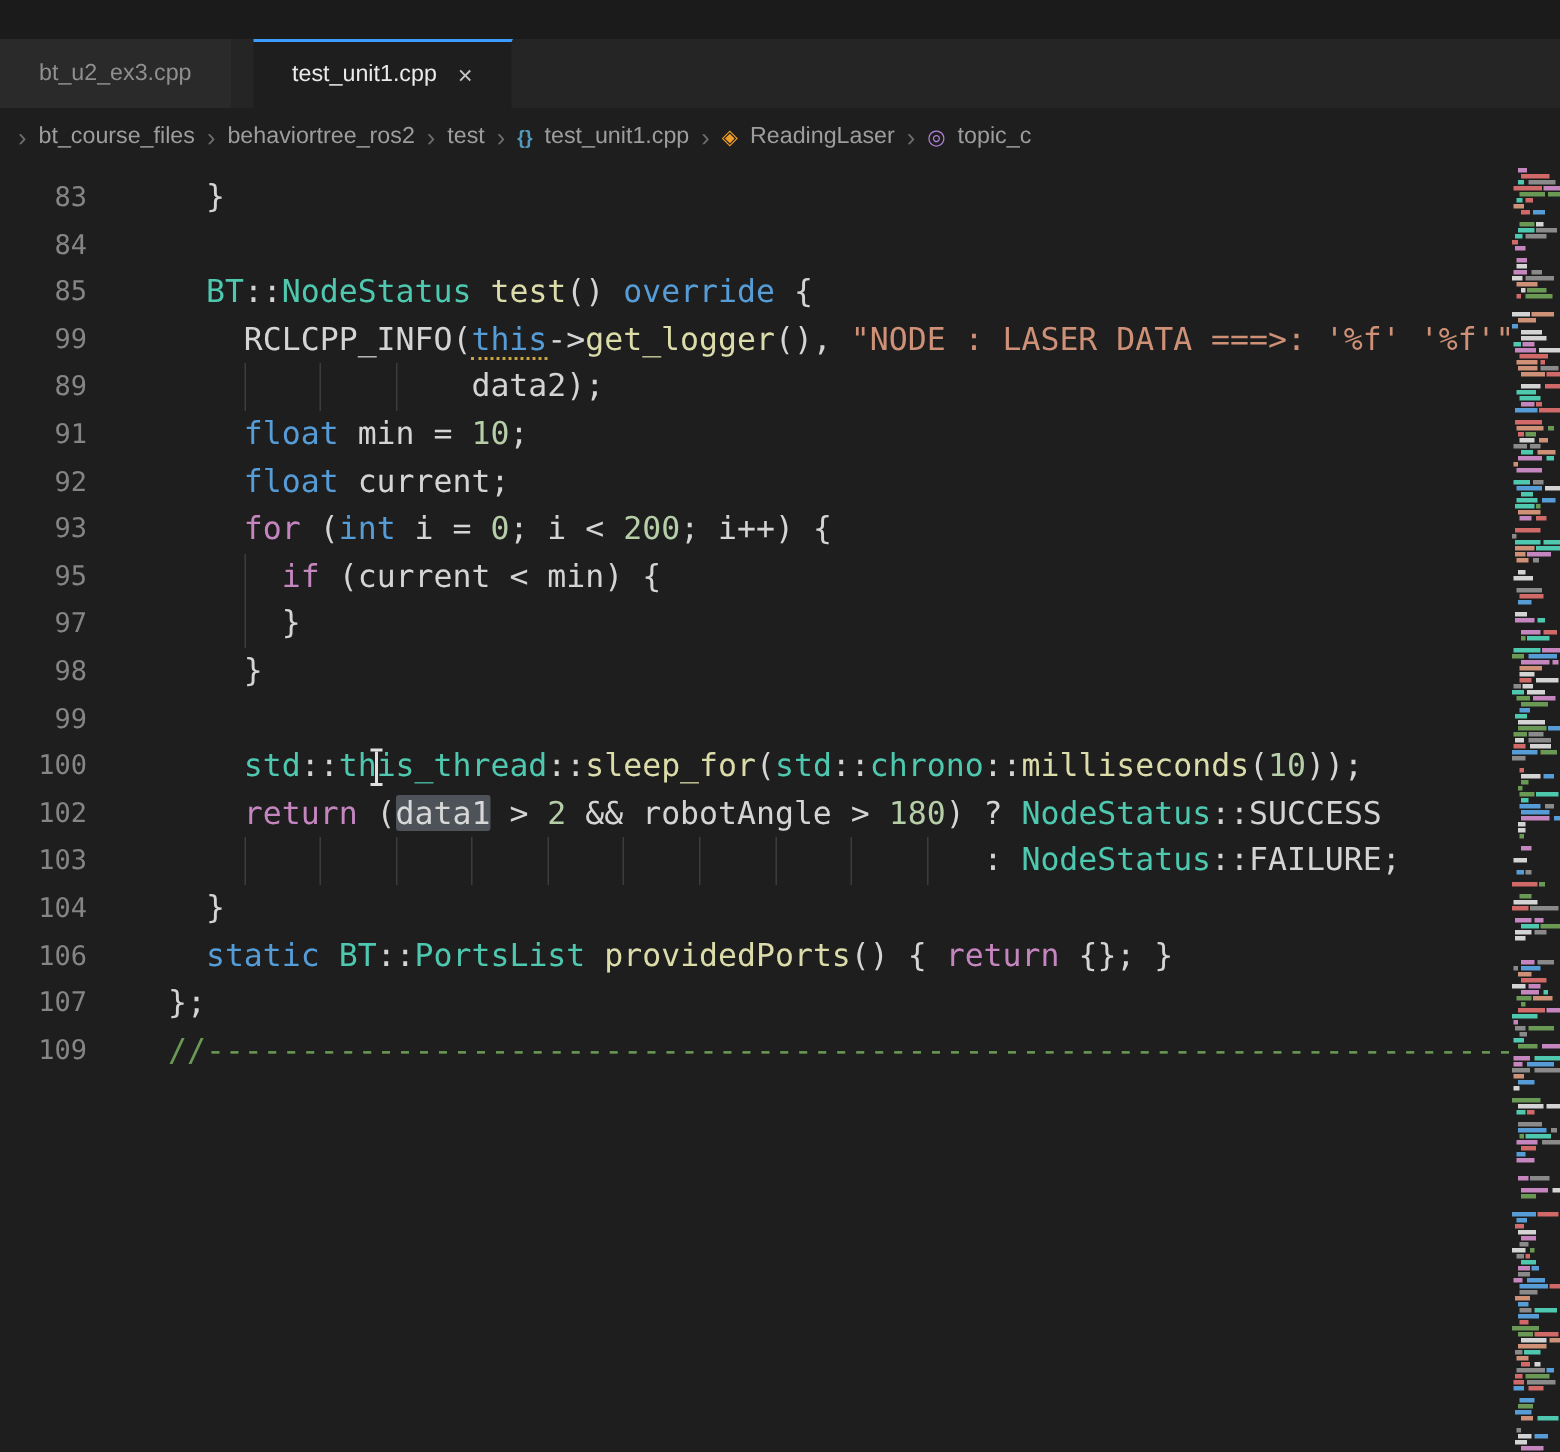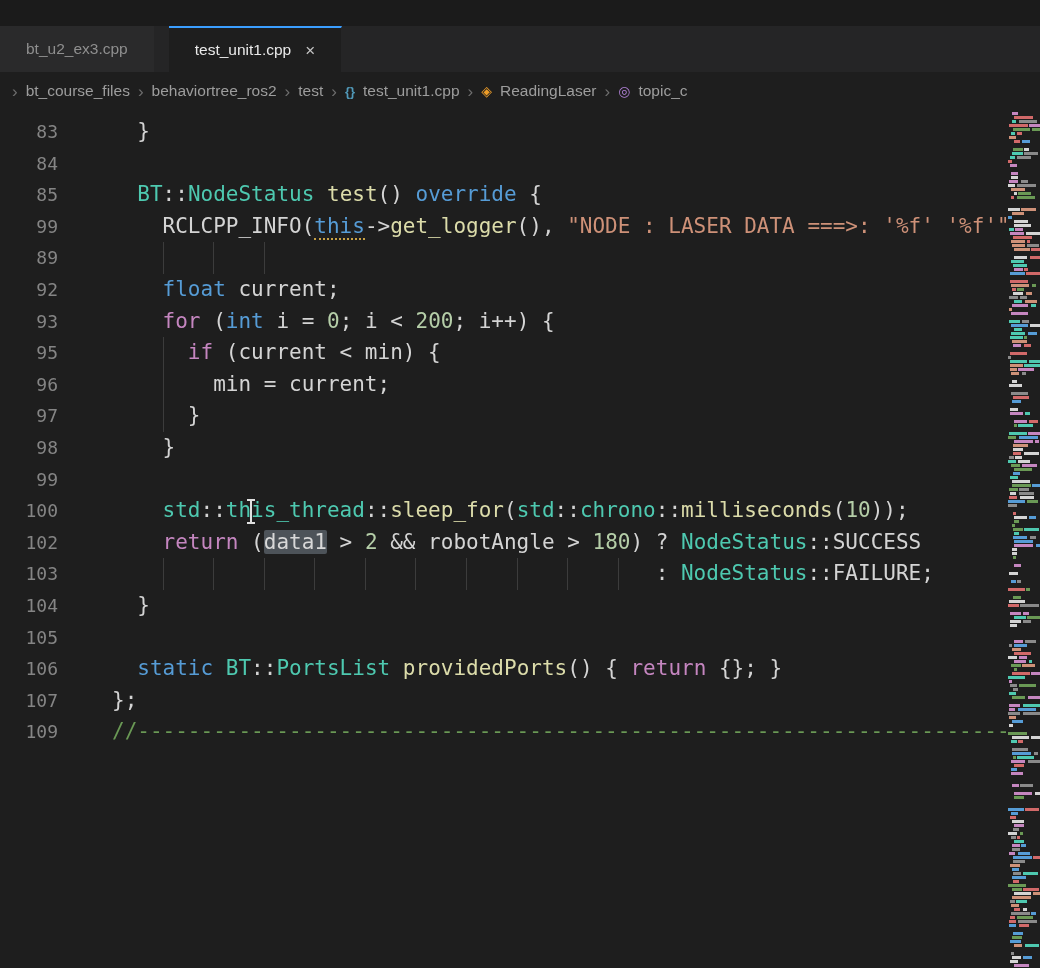--- a/index.html
+++ b/index.html
@@ -94,33 +94,32 @@
       <span class="bc-item">topic_c</span>
     </div>
 
   <div class="editor">
     <div class="code">
       <div class="ibeam"></div>
     <div class="code-line"><div class="ln">83</div><div class="lc"><span class="tk-txt">  }</span></div></div>
         <div class="code-line"><div class="ln">84</div><div class="lc"></div></div>
         <div class="code-line"><div class="ln">85</div><div class="lc"><span class="tk-txt">  </span><span class="tk-type">BT</span><span class="tk-txt">::</span><span class="tk-type">NodeStatus</span><span class="tk-txt"> </span><span class="tk-fn">test</span><span class="tk-txt">() </span><span class="tk-kw">override</span><span class="tk-txt"> {</span></div></div>
         <div class="code-line"><div class="ln">99</div><div class="lc"><span class="tk-txt">    RCLCPP_INFO(</span><span class="tk-this">this</span><span class="tk-txt">-&gt;</span><span class="tk-fn">get_logger</span><span class="tk-txt">(), </span><span class="tk-str">"NODE : LASER DATA ===&gt;: '%f' '%f'"</span></div></div>
-        <div class="code-line"><div class="ln">89</div><div class="lc"><i class="guide" style="left: calc(4ch + 54px);"></i><i class="guide" style="left: calc(8ch + 54px);"></i><i class="guide" style="left: calc(12ch + 54px);"></i></div></div>
+        <div class="code-line"><div class="ln">89</div><div class="lc"><i class="guide" style="left: calc(4ch + 54px);"></i><i class="guide" style="left: calc(8ch + 54px);"></i><i class="guide" style="left: calc(12ch + 54px);"></i><span class="tk-txt">                data2);</span></div></div>
+        <div class="code-line"><div class="ln">91</div><div class="lc"><span class="tk-txt">    </span><span class="tk-kw">float</span><span class="tk-txt"> min = </span><span class="tk-num">10</span><span class="tk-txt">;</span></div></div>
         <div class="code-line"><div class="ln">92</div><div class="lc"><span class="tk-txt">    </span><span class="tk-kw">float</span><span class="tk-txt"> current;</span></div></div>
         <div class="code-line"><div class="ln">93</div><div class="lc"><span class="tk-txt">    </span><span class="tk-ctrl">for</span><span class="tk-txt"> (</span><span class="tk-kw">int</span><span class="tk-txt"> i = </span><span class="tk-num">0</span><span class="tk-txt">; i &lt; </span><span class="tk-num">200</span><span class="tk-txt">; i++) {</span></div></div>
         <div class="code-line"><div class="ln">95</div><div class="lc"><i class="guide" style="left: calc(4ch + 54px);"></i><span class="tk-txt">      </span><span class="tk-ctrl">if</span><span class="tk-txt"> (current &lt; min) {</span></div></div>
-        <div class="code-line"><div class="ln">96</div><div class="lc"><i class="guide" style="left: calc(4ch + 54px);"></i><span class="tk-txt">        min = current;</span></div></div>
         <div class="code-line"><div class="ln">97</div><div class="lc"><i class="guide" style="left: calc(4ch + 54px);"></i><span class="tk-txt">      }</span></div></div>
         <div class="code-line"><div class="ln">98</div><div class="lc"><span class="tk-txt">    }</span></div></div>
         <div class="code-line"><div class="ln">99</div><div class="lc"></div></div>
         <div class="code-line"><div class="ln">100</div><div class="lc"><span class="tk-txt">    </span><span class="tk-type">std</span><span class="tk-txt">::</span><span class="tk-type">this_thread</span><span class="tk-txt">::</span><span class="tk-fn">sleep_for</span><span class="tk-txt">(</span><span class="tk-type">std</span><span class="tk-txt">::</span><span class="tk-type">chrono</span><span class="tk-txt">::</span><span class="tk-fn">milliseconds</span><span class="tk-txt">(</span><span class="tk-num">10</span><span class="tk-txt">));</span></div></div>
         <div class="code-line"><div class="ln">102</div><div class="lc"><span class="tk-txt">    </span><span class="tk-ctrl">return</span><span class="tk-txt"> (</span><span class="tk-hl">data1</span><span class="tk-txt"> &gt; </span><span class="tk-num">2</span><span class="tk-txt"> &amp;&amp; robotAngle &gt; </span><span class="tk-num">180</span><span class="tk-txt">) ? </span><span class="tk-type">NodeStatus</span><span class="tk-txt">::SUCCESS</span></div></div>
         <div class="code-line"><div class="ln">103</div><div class="lc"><i class="guide" style="left: calc(4ch + 54px);"></i><i class="guide" style="left: calc(8ch + 54px);"></i><i class="guide" style="left: calc(12ch + 54px);"></i><i class="guide" style="left: calc(16ch + 54px);"></i><i class="guide" style="left: calc(20ch + 54px);"></i><i class="guide" style="left: calc(24ch + 54px);"></i><i class="guide" style="left: calc(28ch + 54px);"></i><i class="guide" style="left: calc(32ch + 54px);"></i><i class="guide" style="left: calc(36ch + 54px);"></i><i class="guide" style="left: calc(40ch + 54px);"></i><span class="tk-txt">                                           : </span><span class="tk-type">NodeStatus</span><span class="tk-txt">::FAILURE;</span></div></div>
         <div class="code-line"><div class="ln">104</div><div class="lc"><span class="tk-txt">  }</span></div></div>
-        <div class="code-line"><div class="ln">105</div><div class="lc"></div></div>
         <div class="code-line"><div class="ln">106</div><div class="lc"><span class="tk-txt">  </span><span class="tk-kw">static</span><span class="tk-txt"> </span><span class="tk-type">BT</span><span class="tk-txt">::</span><span class="tk-type">PortsList</span><span class="tk-txt"> </span><span class="tk-fn">providedPorts</span><span class="tk-txt">() { </span><span class="tk-ctrl">return</span><span class="tk-txt"> {}; }</span></div></div>
         <div class="code-line"><div class="ln">107</div><div class="lc"><span class="tk-txt">};</span></div></div>
         <div class="code-line"><div class="ln">109</div><div class="lc"><span class="tk-cmt">//--------------------------------------------------------------------------------</span></div></div>
       </div>
     <div class="minimap">
         <div class="mm-row"><span style="margin-left: 4px; width: 6px; background: rgb(197, 134, 192);"></span></div>
         <div class="mm-row"><span style="margin-left: 6px; width: 19px; background: rgb(209, 105, 105);"></span></div>
         <div class="mm-row"><span style="margin-left: 4px; width: 4px; background: rgb(78, 201, 176);"></span><span style="margin-left: 3px; width: 18px; background: rgb(138, 138, 138);"></span></div>
         <div class="mm-row"><span style="margin-left: 1px; width: 19px; background: rgb(209, 105, 105);"></span><span style="margin-left: 1px; width: 17px; background: rgb(197, 134, 192);"></span></div>
         <div class="mm-row"><span style="margin-left: 5px; width: 17px; background: rgb(106, 153, 85);"></span><span style="margin-left: 2px; width: 12px; background: rgb(106, 153, 85);"></span></div>

